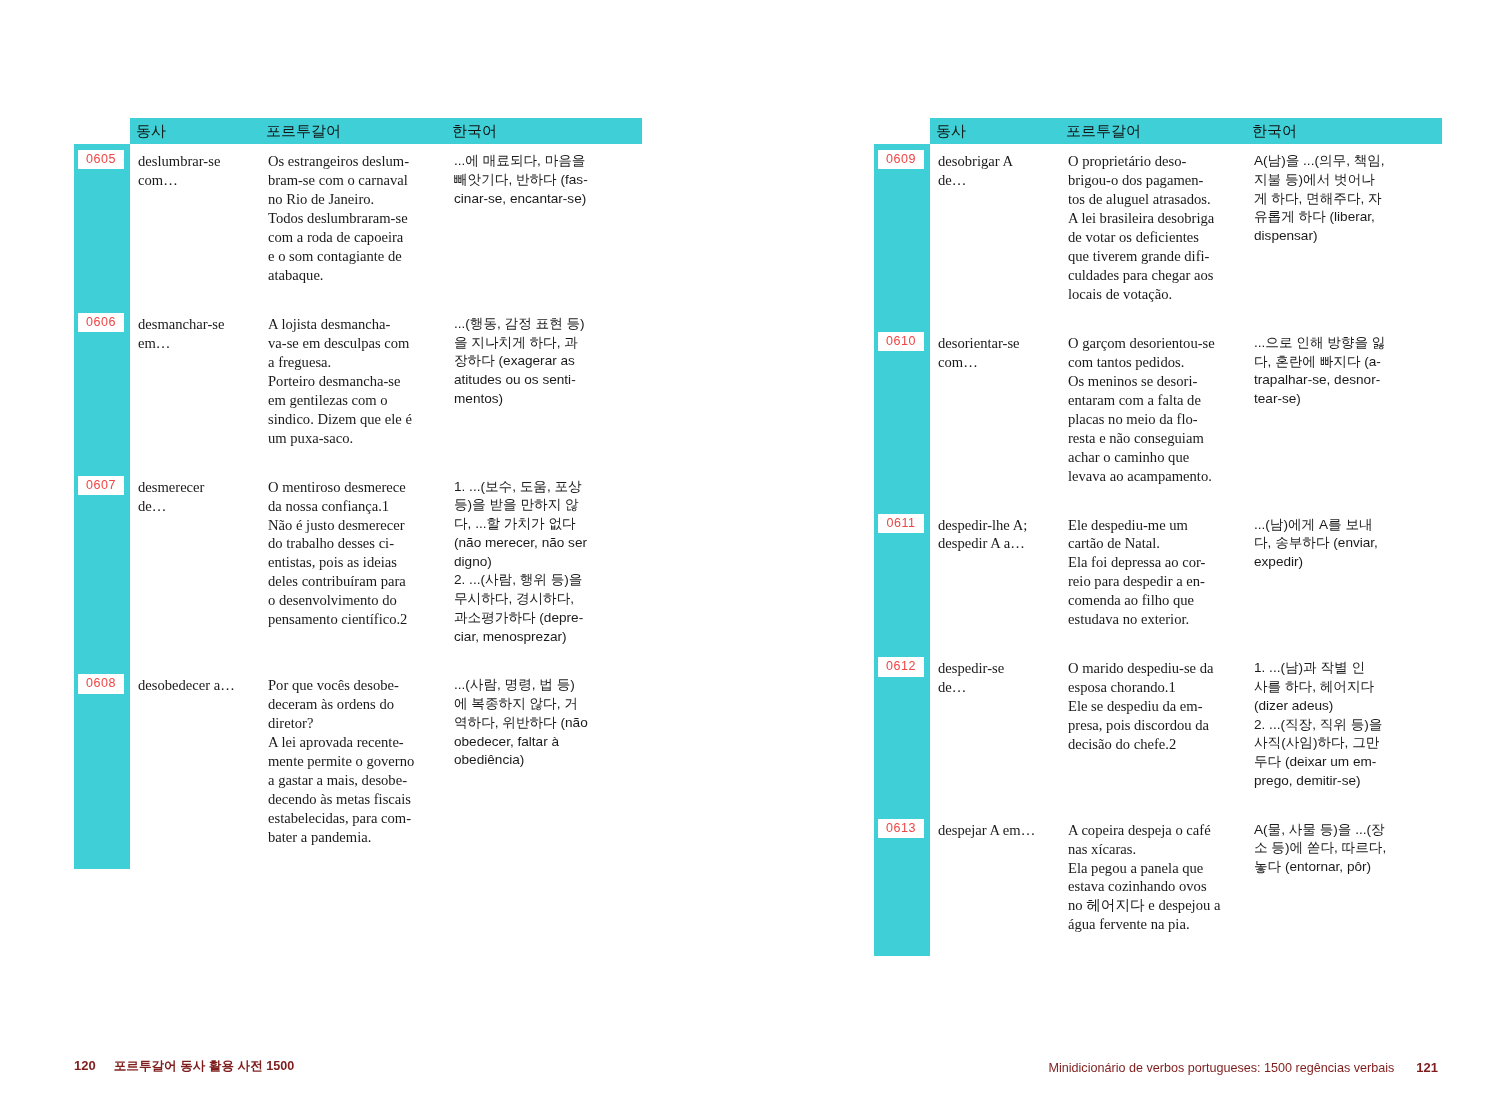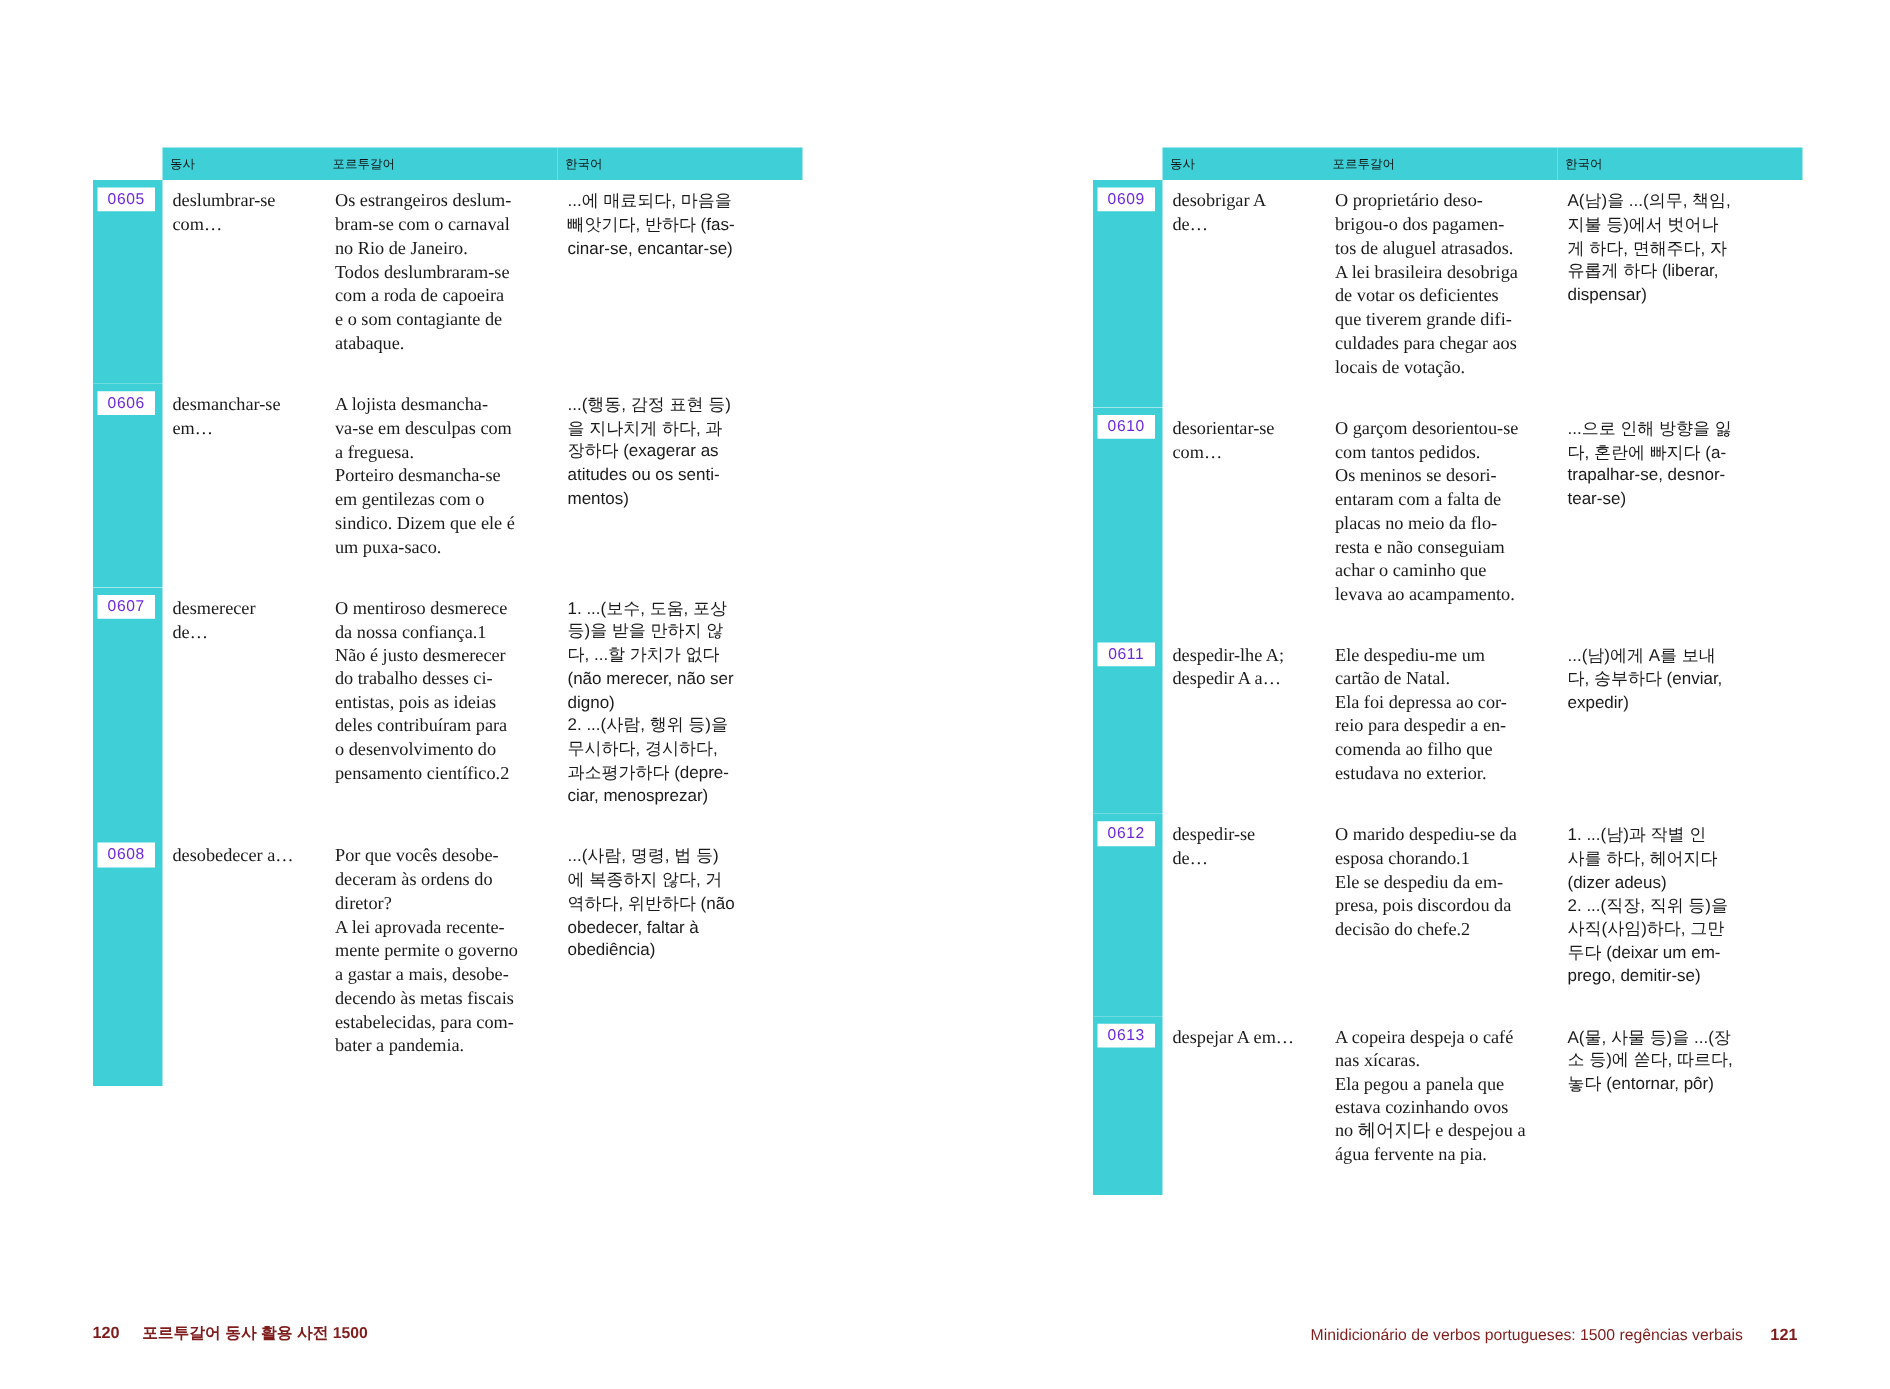--- a/index.html
+++ b/index.html
@@ -38,21 +38,21 @@
   .tbl {
     width: 100%;
     border-collapse: collapse;
     table-layout: fixed;
   }
   .hdr-row td {
     background: #3ed0d6;
     height: 26px;
     vertical-align: middle;
     font-family: "Liberation Sans", sans-serif;
-    font-size: 10px;
+    font-size: 15px;
     color: #111;
     padding: 0 4px 0 6px;
     border: none;
   }
   .col-num { width: 56px; }
   .col-verb { width: 130px; }
   .col-pt { width: 186px; }
   .col-kr { width: 196px; }
 
   .hdr-row .spacer { background: #ffffff; }
@@ -71,21 +71,21 @@
   }
   .numtag {
     display: block;
     background: #ffffff;
     margin: 6px 6px 0 4px;
     padding: 1px 2px 2px 2px;
     font-family: "Liberation Sans", sans-serif;
     font-size: 12.5px;
     text-align: center;
     letter-spacing: 0.5px;
-    color: #6d28d9;
+    color: #ef4444;
   }
   td.verb {
     font-family: "Liberation Serif", serif;
     font-size: 14.6px;
     padding-left: 8px;
   }
   td.pt {
     font-family: "Liberation Serif", serif;
     font-size: 14.6px;
     padding-left: 8px;

